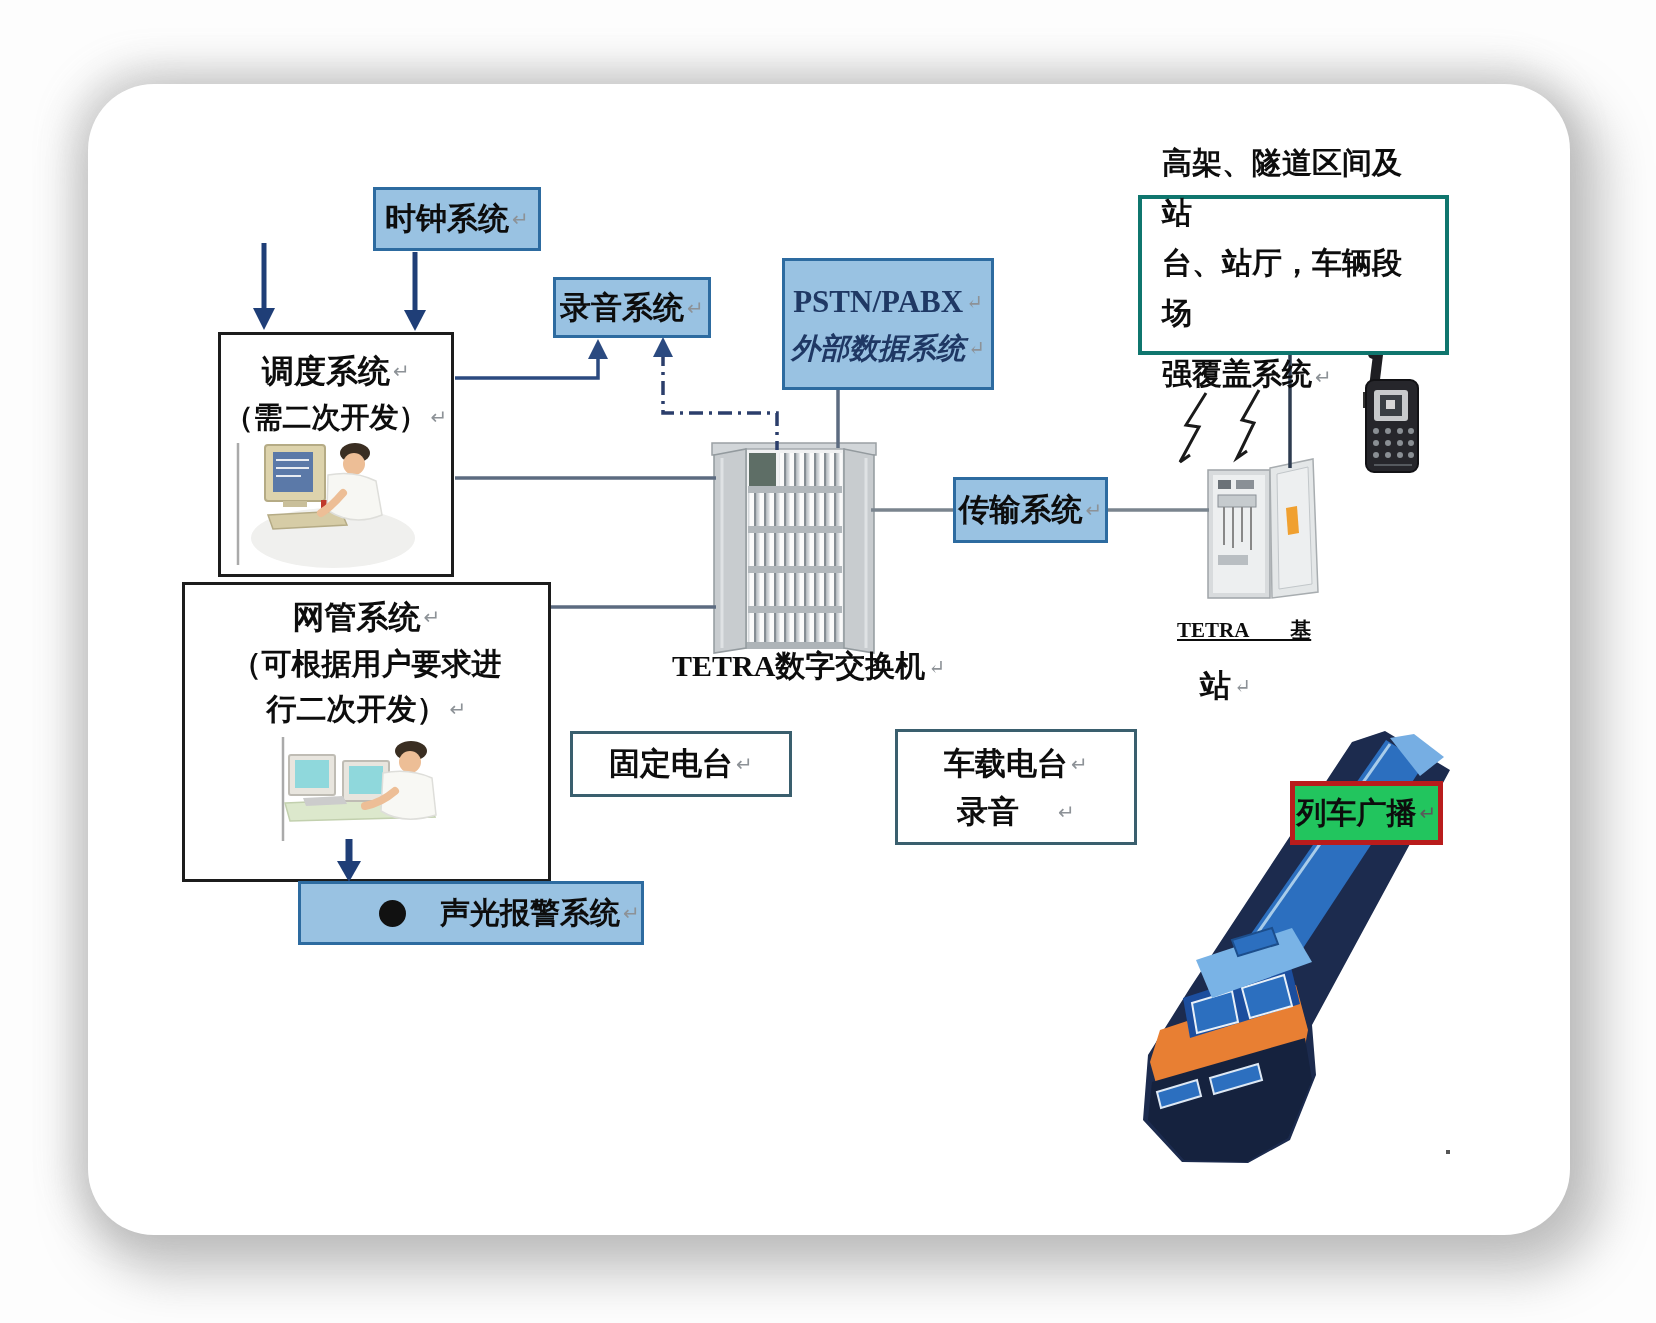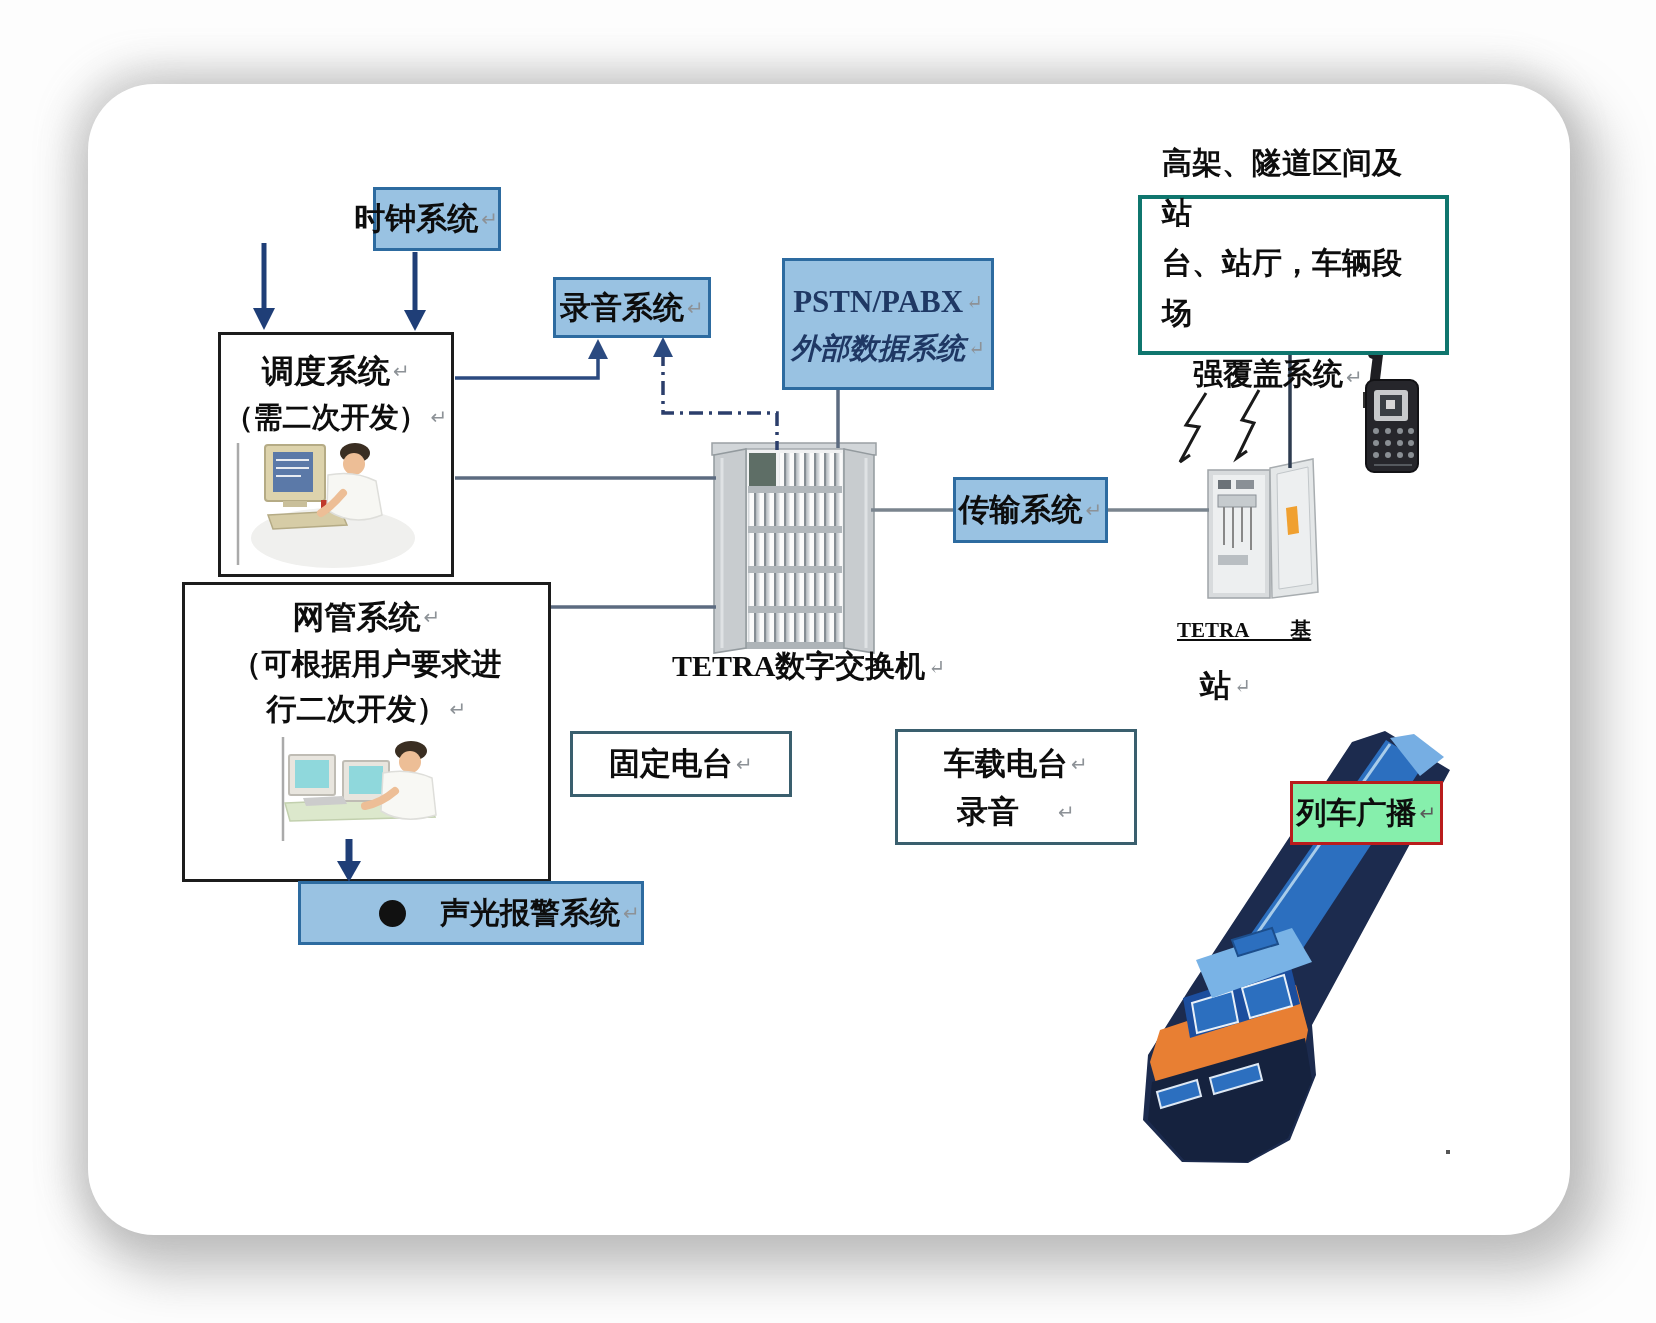--- a/index.html
+++ b/index.html
@@ -9,21 +9,21 @@
         border-radius:66px;
         box-shadow:16px 22px 48px 18px rgba(125,125,125,.42), -8px -8px 36px 10px rgba(150,150,150,.28);}
   svg{display:block;}
   #wires{position:absolute;left:0;top:0;pointer-events:none;}
   .box{position:absolute;display:flex;flex-direction:column;align-items:center;justify-content:center;
        box-sizing:border-box;color:#0d0d0d;font-weight:bold;}
   .blue{background:#99C2E2;border:3px solid #2D6BA0;}
   .whiteblk{background:#ffffff;border:3px solid #1c1c1c;}
   .whitenavy{background:#ffffff;border:4px solid #0f766e;}
   .whiteteal{background:#ffffff;border:3px solid #3A5F6E;}
-  .yellow{background:#86efac;border:3px solid #b91c1c;}
+  .yellow{background:#22c55e;border:5px solid #b91c1c;}
   .ln{display:flex;align-items:center;justify-content:center;white-space:pre;}
   .mark{font-weight:normal;color:#8d9297;font-size:20px;margin-left:3px;}
   .lab{position:absolute;display:flex;align-items:center;color:#0d0d0d;font-weight:bold;white-space:pre;}
   .serif{font-family:"Liberation Serif","DejaVu Serif",serif;}
   .navytxt{color:#1F3864;}
   .f31{font-size:31px;line-height:46px;}
   .coverage-line{display:block;width:100%;text-align:left;}
   .bullet{width:27px;height:27px;border-radius:50%;background:#111;margin-right:34px;flex:0 0 auto;}
   .inner-svg{position:absolute;left:0;top:0;}
   #stray-dot{position:absolute;left:1446px;top:1150px;width:4px;height:4px;background:#555;}
@@ -137,37 +137,37 @@
       <polygon points="663,337 653,357 673,357" fill="#2B4A80"></polygon>
       <line x1="838" y1="367" x2="838" y2="448" stroke="#5C6B80" stroke-width="3.5"></line>
       <line x1="455" y1="478" x2="716" y2="478" stroke="#5C6B80" stroke-width="3.5"></line>
       <line x1="503" y1="607" x2="716" y2="607" stroke="#5C6B80" stroke-width="3.5"></line>
       <line x1="871" y1="510" x2="953" y2="510" stroke="#7A848E" stroke-width="3.5"></line>
       <line x1="1107" y1="510" x2="1209" y2="510" stroke="#7A848E" stroke-width="3.5"></line>
       <line x1="1290" y1="355" x2="1290" y2="468" stroke="#2E3C50" stroke-width="3.5"></line>
     </g>
   </svg>
 
-  <div class="box blue f31" style="left:373px;top:187px;width:128px;height:64px;align-items:flex-end;">
+  <div class="box blue f31" style="left:373px;top:187px;width:168px;height:64px;">
     <div class="ln"><span>时钟系统</span><span class="mark">↵</span></div>
   </div>
 
   <div class="box blue f31" style="left:553px;top:277px;width:158px;height:61px;">
     <div class="ln"><span>录音系统</span><span class="mark">↵</span></div>
   </div>
 
   <div class="box blue navytxt" style="left:782px;top:258px;width:212px;height:132px;">
     <div class="ln serif" style="font-size:31px;line-height:48px;"><span>PSTN/PABX</span><span class="mark">↵</span></div>
     <div class="ln serif" style="font-size:29px;line-height:44px;font-style:italic;"><span>外部数据系统</span><span class="mark">↵</span></div>
   </div>
 
   <div class="box whitenavy" style="left:1138px;top:195px;width:311px;height:160px;padding:10px 20px;align-items:flex-start;">
     <span class="coverage-line" style="font-size:30px;line-height:50px;">高架、隧道区间及站</span>
     <span class="coverage-line" style="font-size:30px;line-height:50px;">台、站厅，车辆段场</span>
-    <span class="coverage-line" style="font-size:30px;line-height:72px;margin-left:31px;"><span>强覆盖系统</span><span class="mark">↵</span></span>
+    <span class="coverage-line" style="font-size:30px;line-height:72px;"><span>强覆盖系统</span><span class="mark">↵</span></span>
   </div>
 
   <div class="box whiteblk" style="left:218px;top:332px;width:236px;height:245px;justify-content:flex-start;padding-top:12px;">
     <div class="ln" style="font-size:32px;line-height:48px;"><span>调度系统</span><span class="mark">↵</span></div>
     <div class="ln" style="font-size:29px;line-height:44px;"><span>（需二次开发）</span><span class="mark">↵</span></div>
     <svg class="inner-svg" width="236" height="245" viewBox="0 0 236 245">
       <ellipse cx="112" cy="203" rx="82" ry="30" fill="#F0F0EE"></ellipse>
       <line x1="17" y1="108" x2="17" y2="230" stroke="#AAA" stroke-width="2.5"></line>
       <rect x="44" y="110" width="60" height="56" rx="3" fill="#DDD3AC" stroke="#B5AB85" stroke-width="2"></rect>
       <rect x="52" y="117" width="40" height="40" fill="#5B79A8"></rect>

